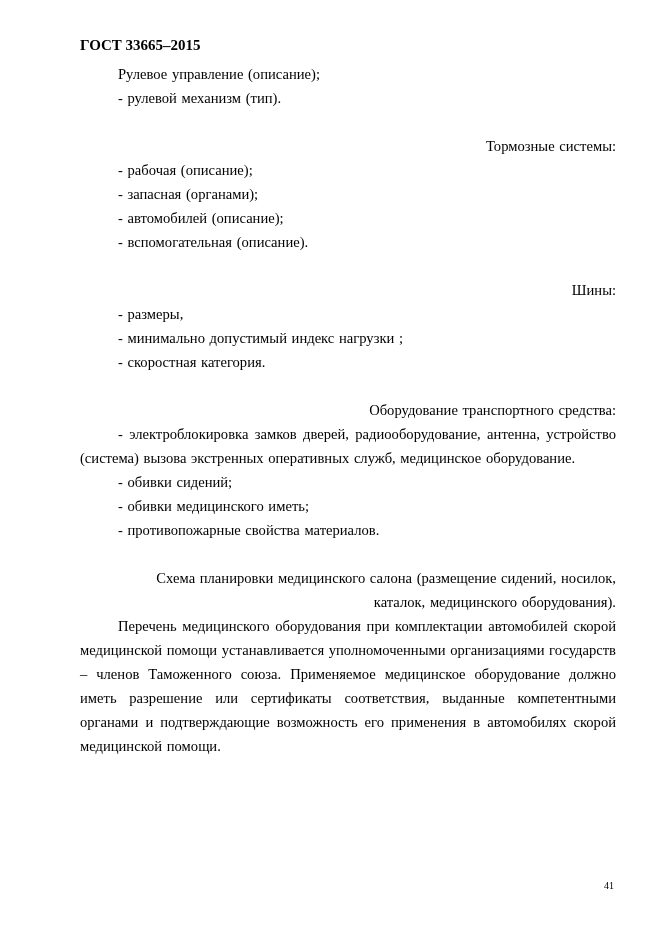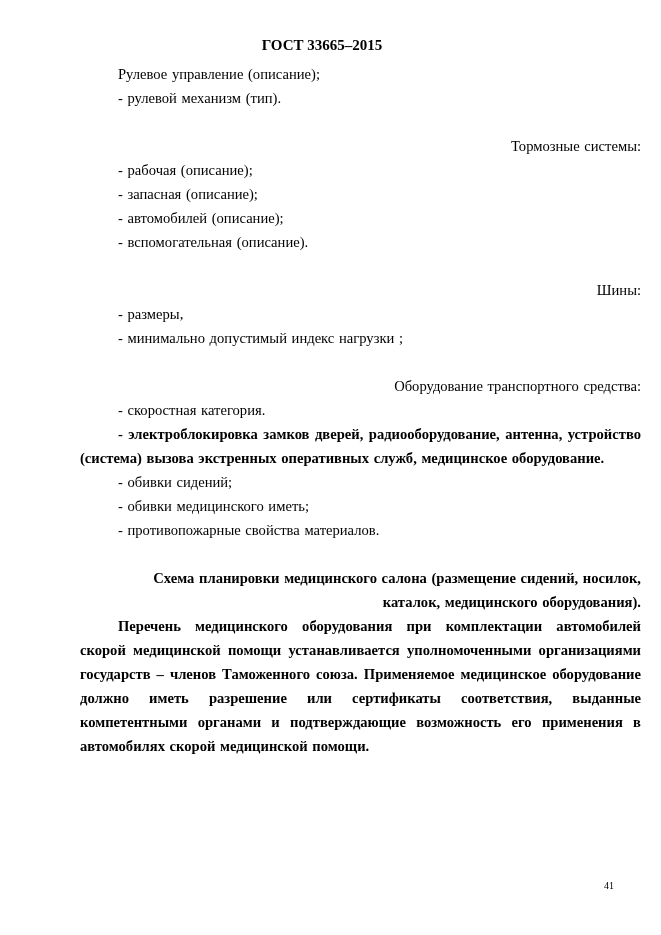--- a/index.html
+++ b/index.html
@@ -12,39 +12,38 @@
     width: 661px;
     height: 935px;
     background: #ffffff;
     font-family: "Liberation Serif", "DejaVu Serif", serif;
     color: #000000;
     overflow: hidden;
     box-sizing: border-box;
   }
   .doc-header {
     padding: 36px 97px 0 80px;
-    text-align: center;
+    text-align: left;
     font-weight: bold;
     font-size: 15px;
     line-height: 18px;
   }
   .doc-body {
-    padding: 8px 20px 0 80px;
+    padding: 8px 45px 0 80px;
   }
   .para {
     margin: 0;
     font-size: 14.6px;
     line-height: 24px;
     text-indent: 38px;
     text-align: left;
     word-spacing: 1px;
   }
   .para.justify {
     text-align: justify;
-    font-weight: bold;
   }
   .para.gap {
     margin-top: 24px;
     text-align: right;
   }
   .page-number {
     position: absolute;
     right: 47px;
     bottom: 40px;
     font-size: 10px;
@@ -55,28 +54,28 @@
 <body>
 
 <div class="page">
   <div class="doc-header">ГОСТ 33665–2015</div>
 
   <div class="doc-body">
       <p class="para">Рулевое управление (описание);</p>
       <p class="para">- рулевой механизм (тип).</p>
       <p class="para gap">Тормозные системы:</p>
       <p class="para">- рабочая (описание);</p>
-      <p class="para">- запасная (описание);</p>
+      <p class="para">- запасная (органами);</p>
       <p class="para">- автомобилей (описание);</p>
       <p class="para">- вспомогательная (описание).</p>
       <p class="para gap">Шины:</p>
       <p class="para">- размеры,</p>
       <p class="para">- минимально допустимый индекс нагрузки ;</p>
+      <p class="para">- скоростная категория.</p>
       <p class="para gap">Оборудование транспортного средства:</p>
-      <p class="para">- скоростная категория.</p>
       <p class="para justify">- электроблокировка замков дверей, радиооборудование, антенна, устройство (система) вызова экстренных оперативных служб, медицинское оборудование.</p>
       <p class="para">- обивки сидений;</p>
       <p class="para">- обивки медицинского иметь;</p>
       <p class="para">- противопожарные свойства материалов.</p>
       <p class="para gap justify">Схема планировки медицинского салона (размещение сидений, носилок, каталок, медицинского оборудования).</p>
       <p class="para justify">Перечень медицинского оборудования при комплектации автомобилей скорой медицинской помощи устанавливается уполномоченными организациями государств – членов Таможенного союза. Применяемое медицинское оборудование должно иметь разрешение или сертификаты соответствия, выданные компетентными органами и подтверждающие возможность его применения в автомобилях скорой медицинской помощи.</p>
     </div>
 
   <div class="page-number">41</div>
 </div>

